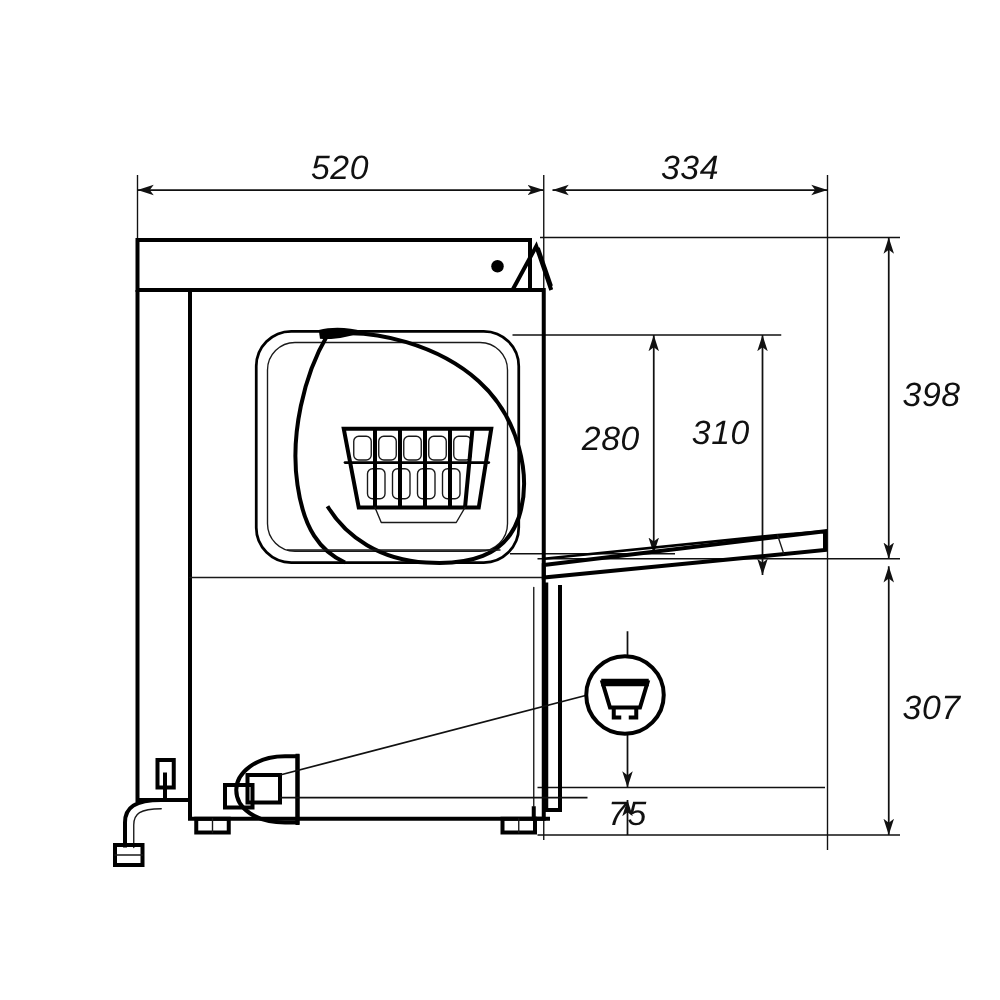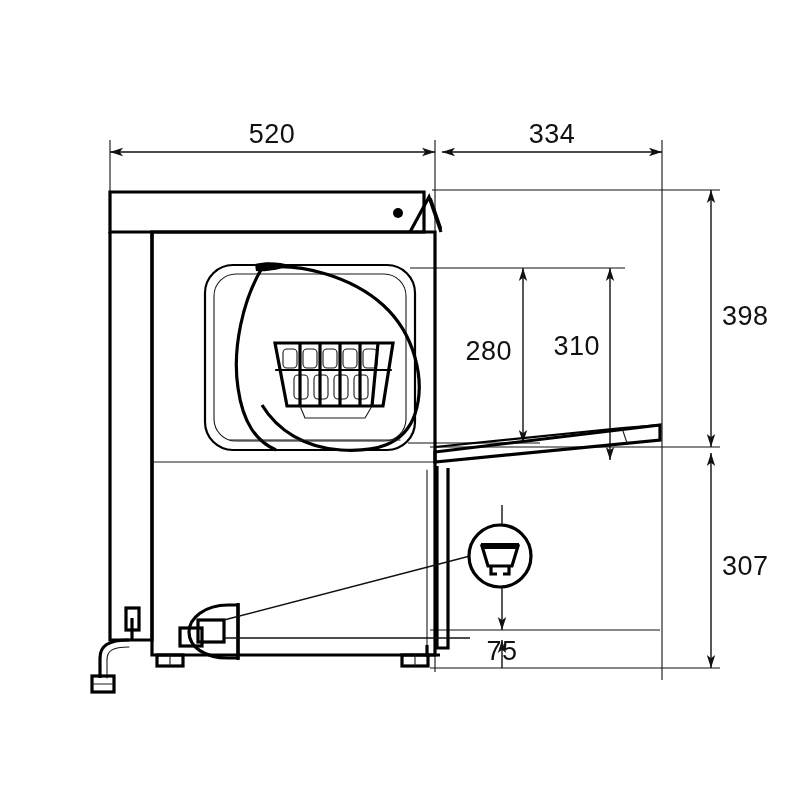--- a/index.html
+++ b/index.html
@@ -11,20 +11,21 @@
     width: 800px;
     height: 800px;
     font-family: "Liberation Sans", sans-serif;
     overflow: hidden;
   }
   #drawing-root {
     position: relative;
     width: 800px;
     height: 716px;
     background: #ffffff;
+    font-style: italic;
   }
   svg#tech-drawing {
     display: block;
     width: 800px;
     height: 800px;
   }
   .dim-text {
     font-family: "Liberation Sans", sans-serif;
     font-size: 27px;
     fill: #111111;

